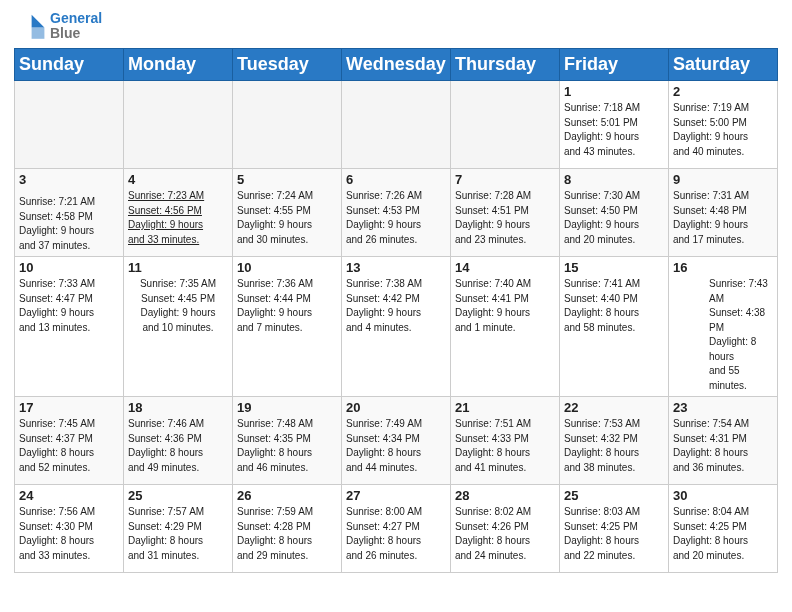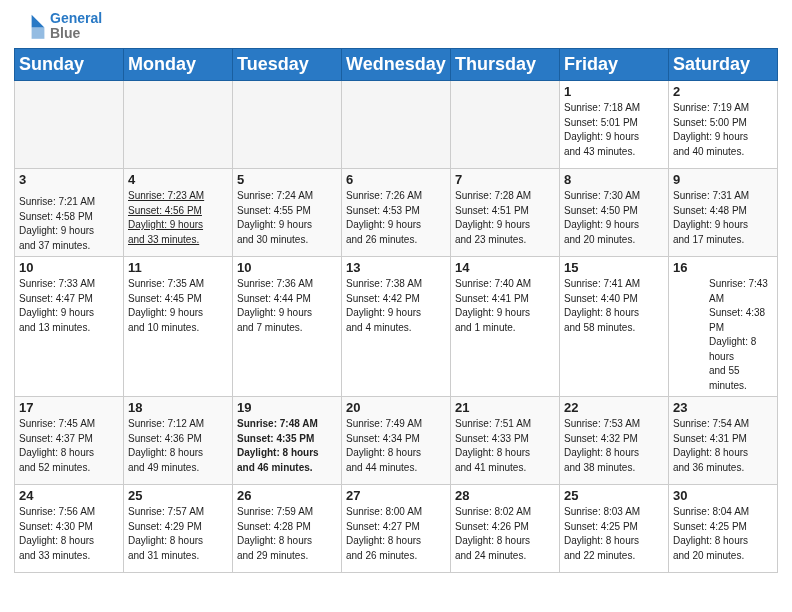--- a/index.html
+++ b/index.html
@@ -199,21 +199,21 @@
         <tr>
           <td>
             <span class="day-num">10</span>
             <div class="day-info" style="white-space: pre-line;">Sunrise: 7:33 AM
 Sunset: 4:47 PM
 Daylight: 9 hours
 and 13 minutes.</div>
           </td>
           <td>
             <span class="day-num">11</span>
-            <div class="day-info" style="white-space: pre-line;">Sunrise: 7:35 AM
+            <div class="day-info" style="white-space: pre-line; text-align: center;">Sunrise: 7:35 AM
 Sunset: 4:45 PM
 Daylight: 9 hours
 and 10 minutes.</div>
           </td>
           <td>
             <span class="day-num">10</span>
             <div class="day-info" style="white-space: pre-line;">Sunrise: 7:36 AM
 Sunset: 4:44 PM
 Daylight: 9 hours
 and 7 minutes.</div>
@@ -250,28 +250,28 @@
         <tr>
           <td>
             <span class="day-num">17</span>
             <div class="day-info" style="white-space: pre-line;">Sunrise: 7:45 AM
 Sunset: 4:37 PM
 Daylight: 8 hours
 and 52 minutes.</div>
           </td>
           <td>
             <span class="day-num">18</span>
-            <div class="day-info" style="white-space: pre-line;">Sunrise: 7:12 AM
+            <div class="day-info" style="white-space: pre-line;">Sunrise: 7:46 AM
 Sunset: 4:36 PM
 Daylight: 8 hours
 and 49 minutes.</div>
           </td>
           <td>
             <span class="day-num">19</span>
-            <div class="day-info" style="white-space: pre-line; font-weight: bold;">Sunrise: 7:48 AM
+            <div class="day-info" style="white-space: pre-line;">Sunrise: 7:48 AM
 Sunset: 4:35 PM
 Daylight: 8 hours
 and 46 minutes.</div>
           </td>
           <td>
             <span class="day-num">20</span>
             <div class="day-info" style="white-space: pre-line;">Sunrise: 7:49 AM
 Sunset: 4:34 PM
 Daylight: 8 hours
 and 44 minutes.</div>

